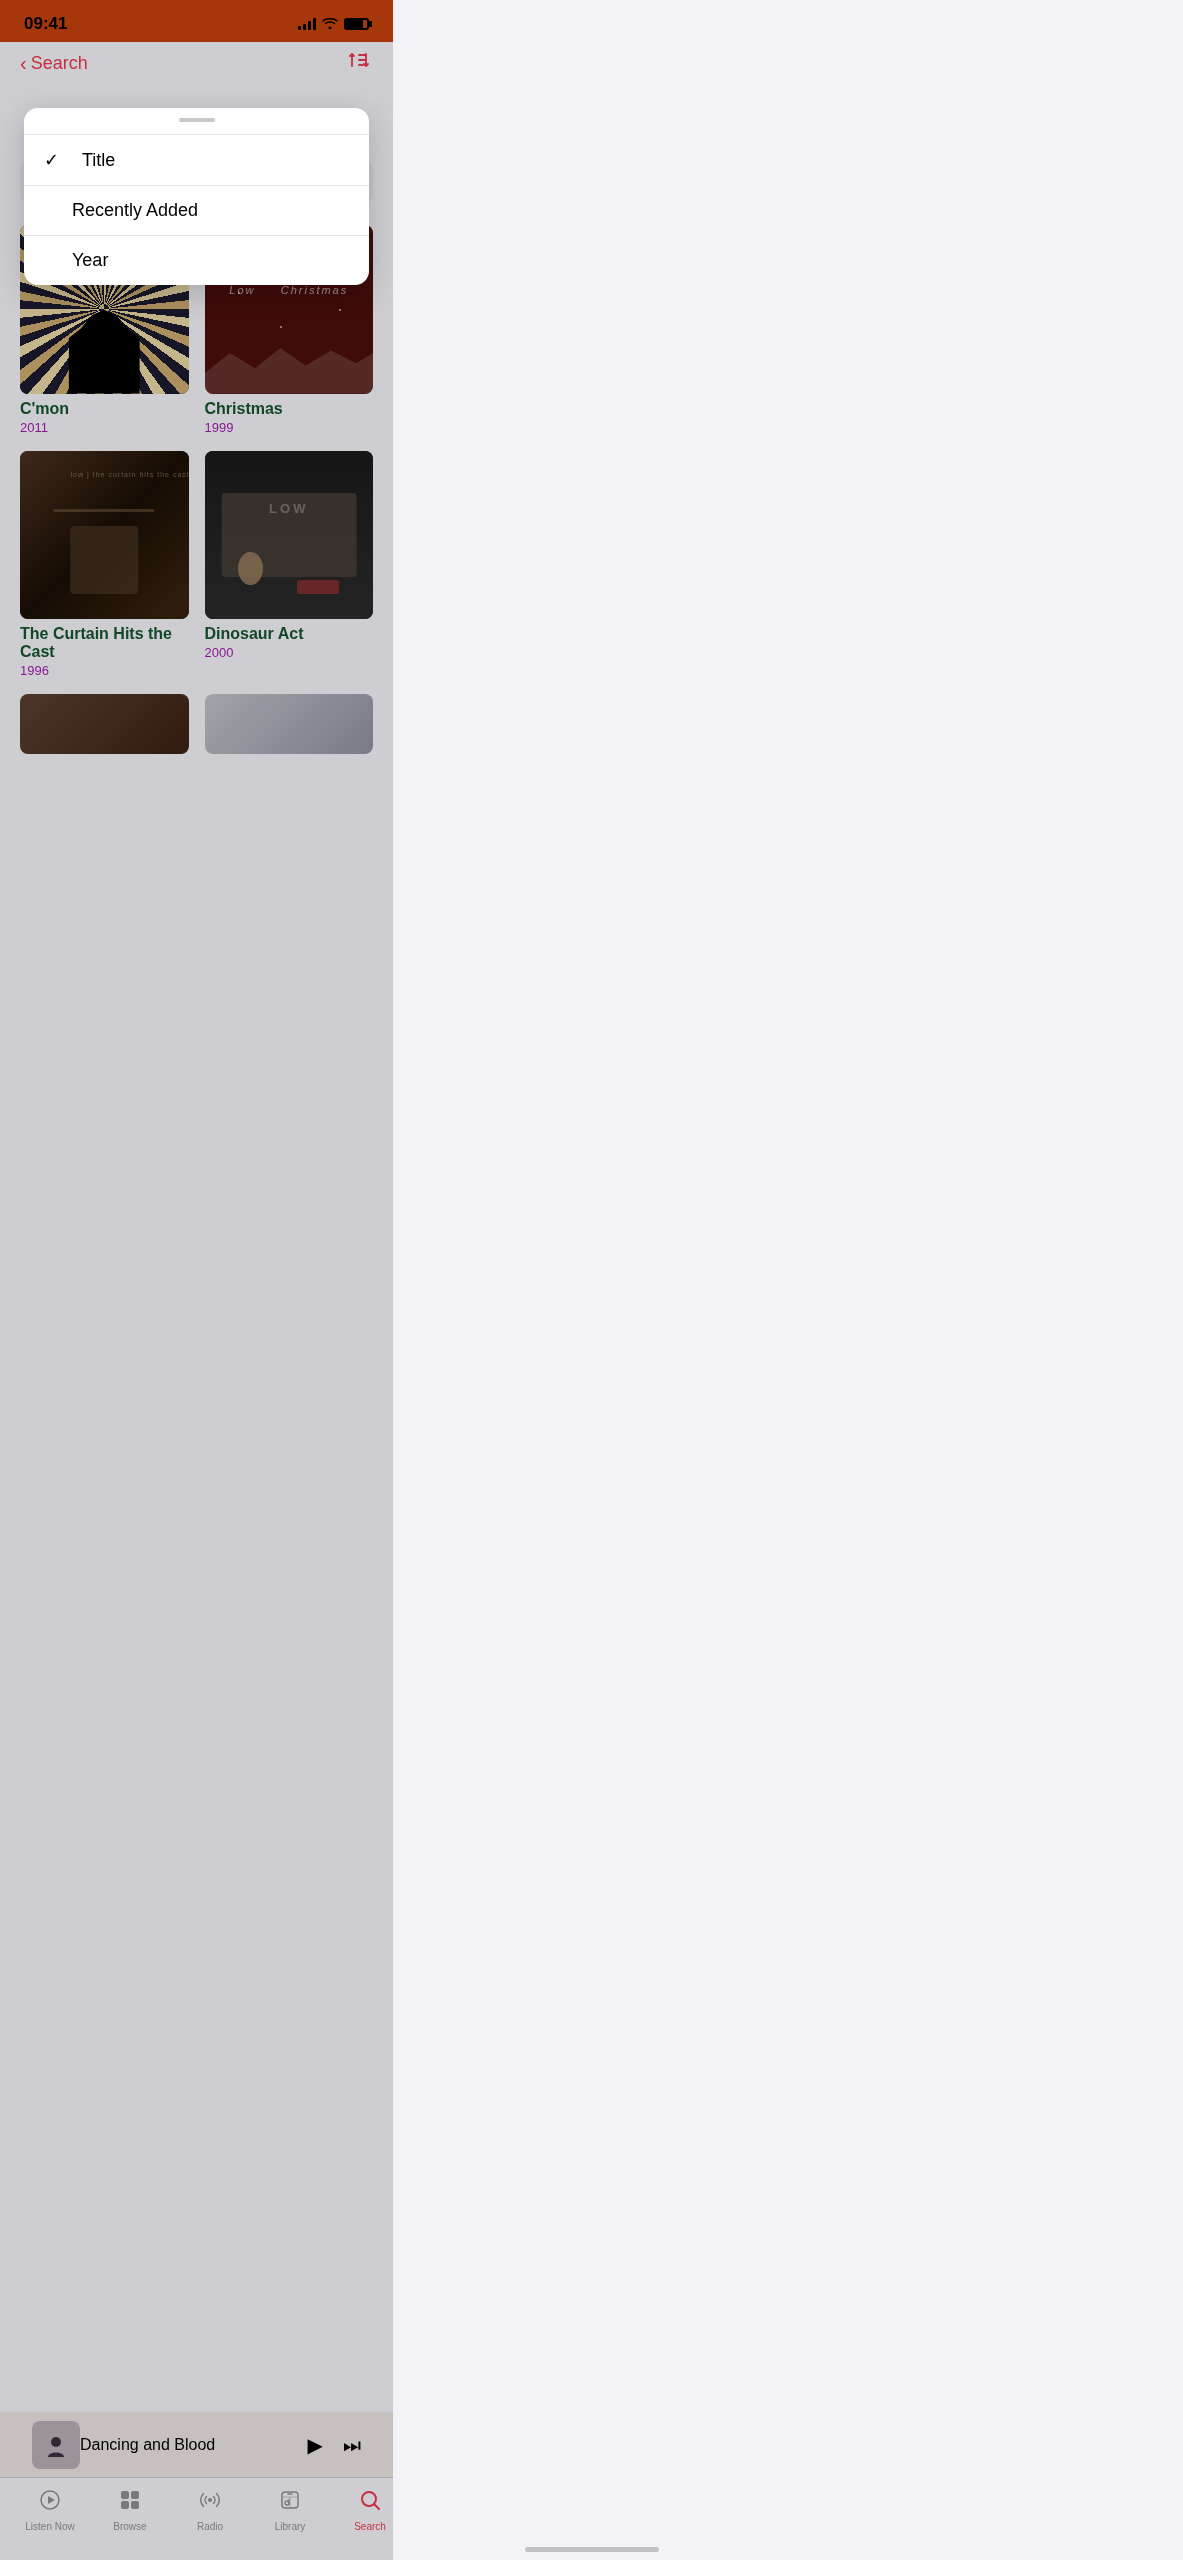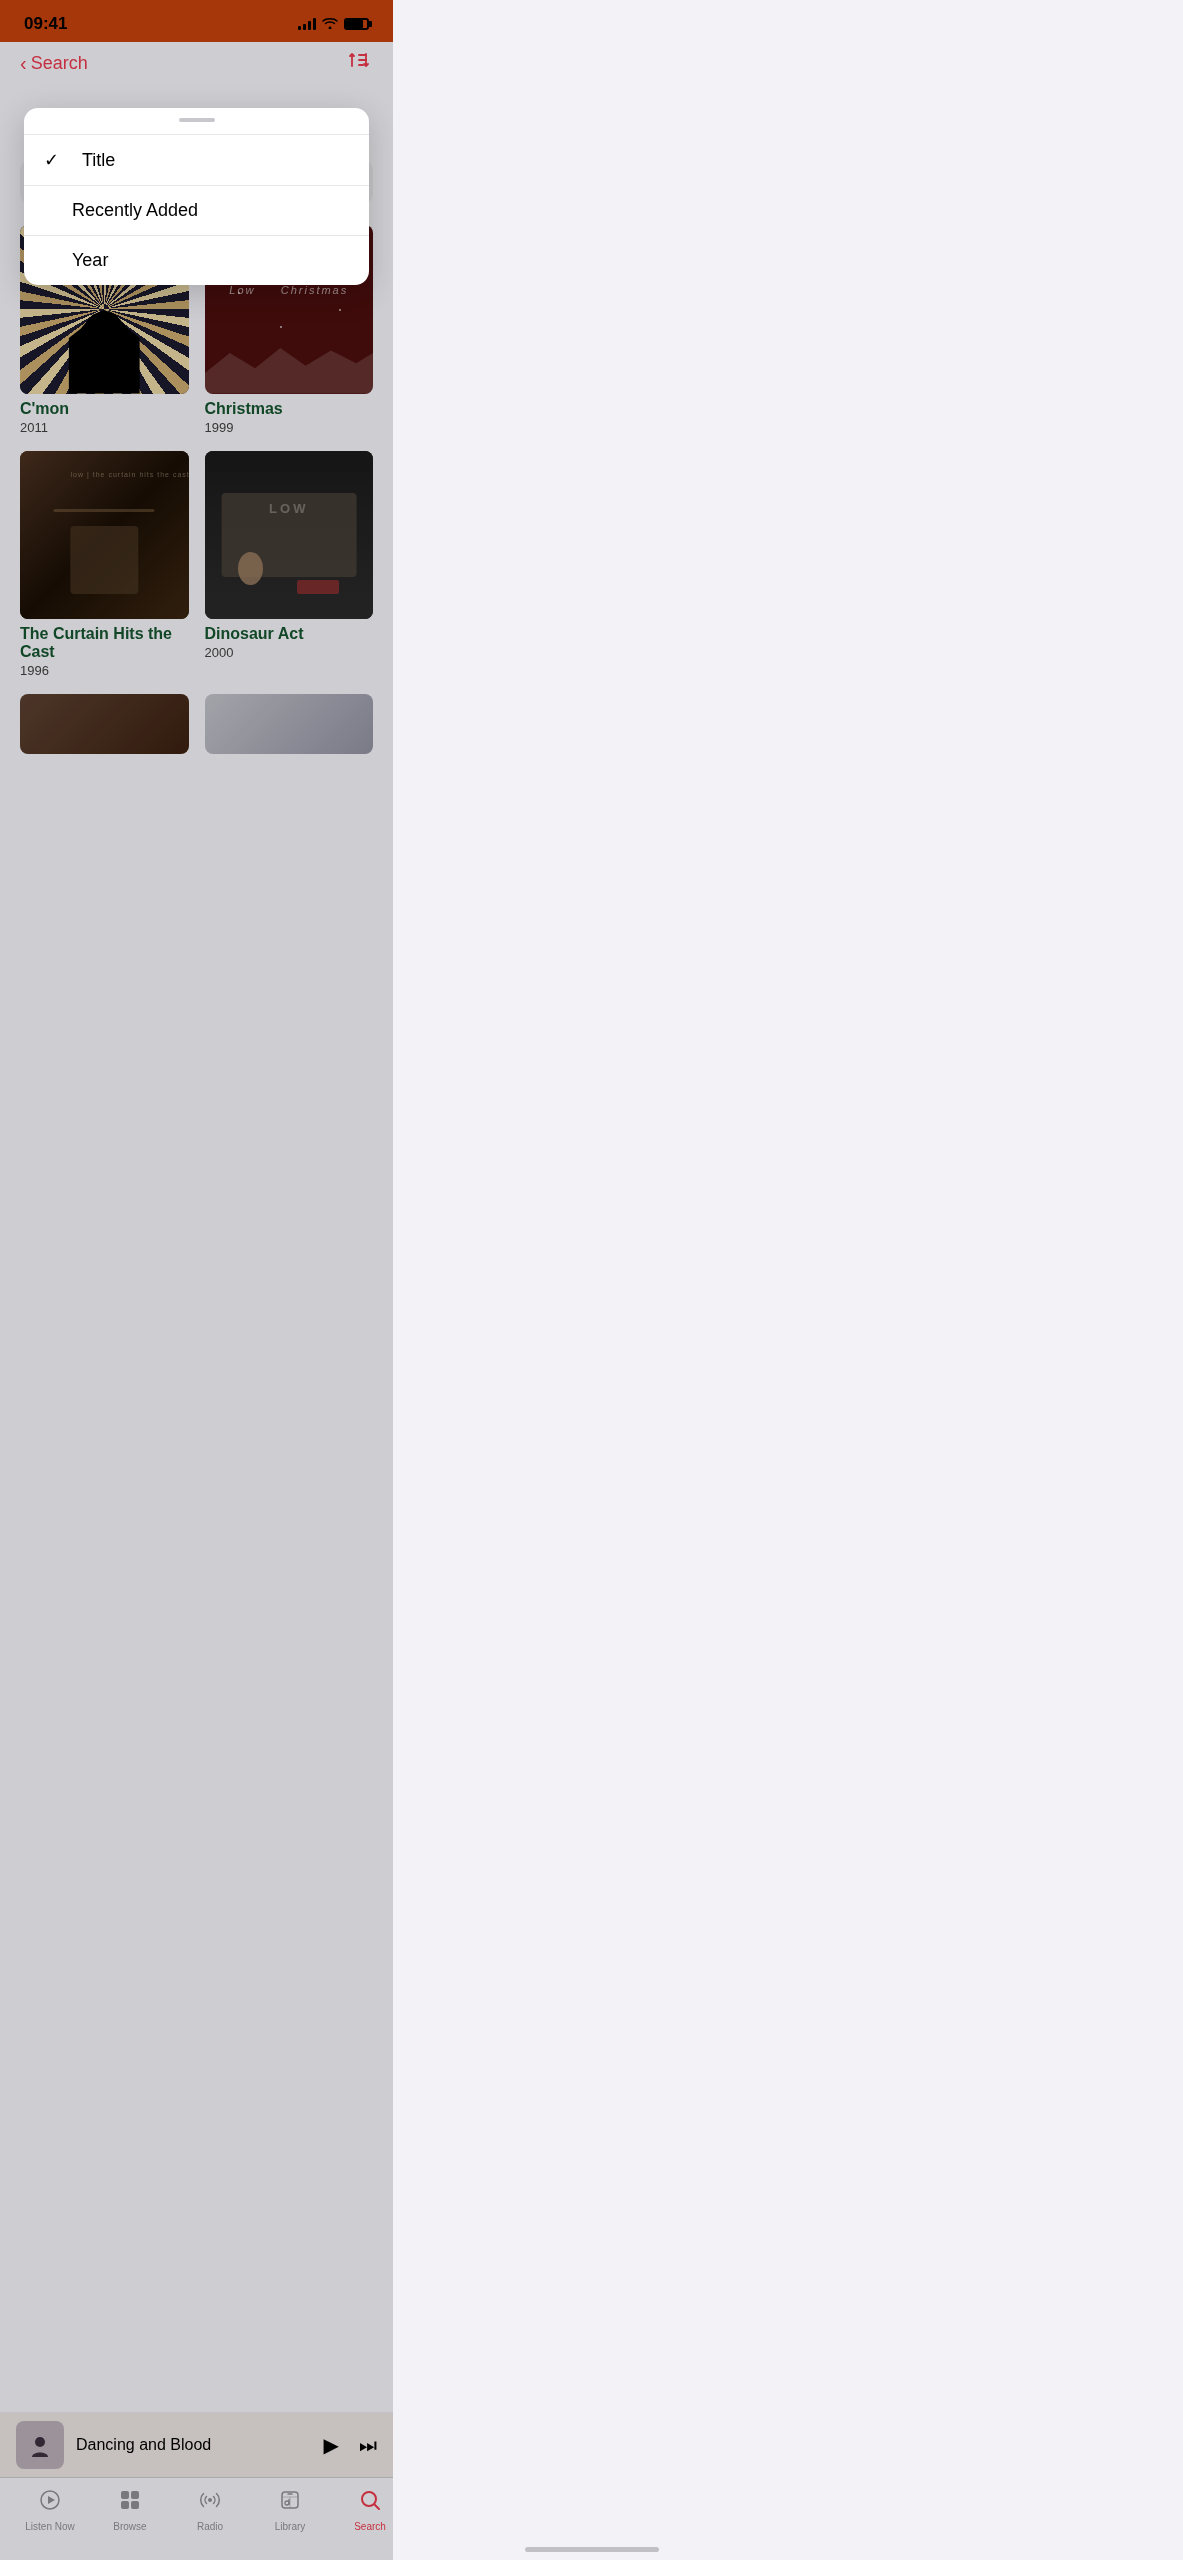--- a/index.html
+++ b/index.html
@@ -330,36 +330,35 @@
 
     .album-name {
       font-size: 16px;
       font-weight: 700;
       color: #14532d;
       margin-bottom: 2px;
     }
 
     .album-year {
       font-size: 13px;
-      color: #404040;
+      color: #a21caf;
     }
 
     
     .mini-player {
       position: fixed;
       bottom: 83px;
       left: 0;
       right: 0;
       width: 393px;
       height: 64px;
       background: #e9e3e0;
       display: flex;
       align-items: center;
-      padding: 0 16px;
-      gap: 12px;
+      padding: 0 32px;
       box-shadow: 0 -0.5px 0 rgba(0,0,0,0.1);
     }
 
     .mini-player-artwork {
       width: 48px;
       height: 48px;
       border-radius: 8px;
       background: #b8adb5;
       display: flex;
       align-items: center;

